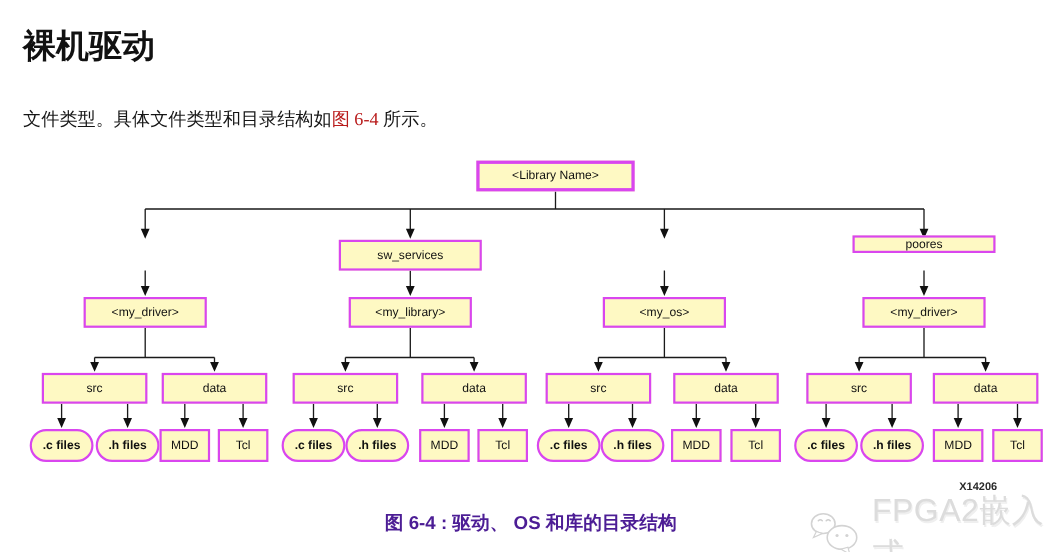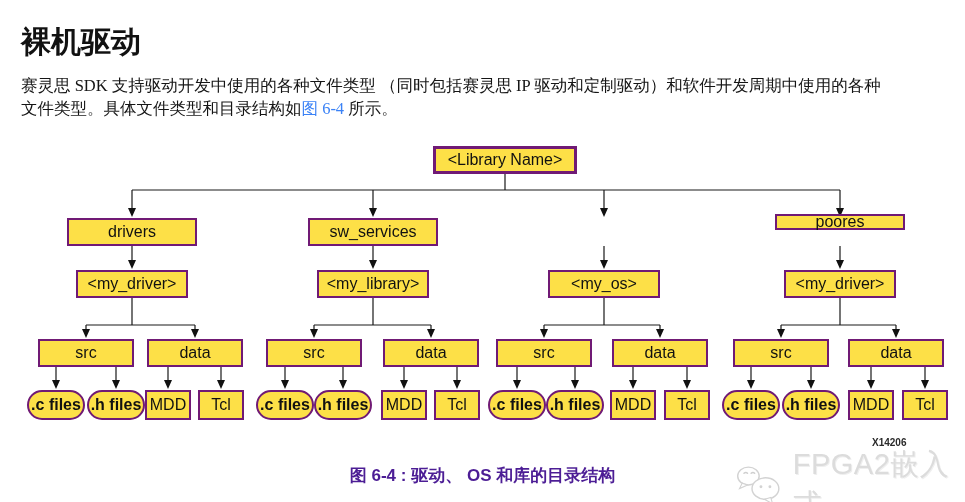--- a/index.html
+++ b/index.html
@@ -9,27 +9,27 @@
   }
   .page-title {
     position:absolute; left:21px; top:2px; font-size:30px; font-weight:700;
     color:#111; font-family:Liberation Mono, monospace;
   }
   .para {
     position:absolute; left:21px; top:57px; width:932px;
     font-family:"Liberation Serif","DejaVu Serif",serif;
     font-size:16.5px; line-height:23px; color:#151515;
   }
-  .figure-link { color:#3b82f6; text-decoration:none; cursor:pointer; }
+  .figure-link { color:#b91c1c; text-decoration:none; cursor:pointer; }
   .diagram { position:absolute; left:0; top:0; width:965px; height:502px; }
   .connectors { position:absolute; left:0; top:0; z-index:0; }
   .node {
-    position:absolute; box-sizing:border-box; background:#fde047;
-    border:2px solid #701a75; display:flex; align-items:center; justify-content:center;
-    font-size:16px; color:#111; z-index:1; white-space:nowrap;
+    position:absolute; box-sizing:border-box; background:#fef9c3;
+    border:2px solid #d946ef; display:flex; align-items:center; justify-content:center;
+    font-size:11px; color:#111; z-index:1; white-space:nowrap;
   }
   .node.root { border-width:3px; }
   .node.stadium { border-radius:15px;font-weight:bold; }
   .fig-id {
     position:absolute; left:872px; top:437px; font-size:10px; font-weight:700;
     color:#2a2a2a; z-index:2;
   }
   .caption {
     position:absolute; left:0; top:464px; width:965px; text-align:center;
     font-size:17px; font-weight:700; color:#4c1d95;
@@ -43,21 +43,21 @@
     font-size:29px; font-weight:400; color:#dcdcdc; letter-spacing:0.5px;
     text-shadow:1px 1px 0 #efefef;
     font-family:"Liberation Sans","DejaVu Sans",sans-serif;
   }
 </style>
 </head>
 <body>
 
 <h1 class="page-title">裸机驱动</h1>
 
-<p class="para"><span>赛灵思 SDK 支持驱动开发中使用的各种文件类型 （同时包括赛灵思 IP 驱动和定制驱动）和软件开发周期中使用的各种</span><br><span>文件类型。具体文件类型和目录结构如</span><a class="figure-link">图 6-4</a><span> 所示。</span></p>
+<p class="para"><br><span>文件类型。具体文件类型和目录结构如</span><a class="figure-link">图 6-4</a><span> 所示。</span></p>
 
 <div class="diagram">
 
   <svg class="connectors" width="965" height="502" viewBox="0 0 965 502">
     <path fill="none" stroke="#1a1a1a" stroke-width="1.2" d="
       M505 174 V190 M132 190 H840
       M132 190 V212 M373 190 V212 M604 190 V212 M840 190 V212
       M132 246 V264 M373 246 V264 M604 246 V264 M840 246 V264
       M132 298 V325 M373 298 V325 M604 298 V325 M840 298 V325
       M86 325 H195 M314 325 H431 M544 325 H660 M781 325 H896
@@ -73,21 +73,20 @@
       M82 329 L90 329 L86 338 Z M191 329 L199 329 L195 338 Z M310 329 L318 329 L314 338 Z M427 329 L435 329 L431 338 Z
       M540 329 L548 329 L544 338 Z M656 329 L664 329 L660 338 Z M777 329 L785 329 L781 338 Z M892 329 L900 329 L896 338 Z
       M52 380 L60 380 L56 389 Z M112 380 L120 380 L116 389 Z M164 380 L172 380 L168 389 Z M217 380 L225 380 L221 389 Z
       M281 380 L289 380 L285 389 Z M339 380 L347 380 L343 389 Z M400 380 L408 380 L404 389 Z M453 380 L461 380 L457 389 Z
       M513 380 L521 380 L517 389 Z M571 380 L579 380 L575 389 Z M629 380 L637 380 L633 389 Z M683 380 L691 380 L687 389 Z
       M747 380 L755 380 L751 389 Z M807 380 L815 380 L811 389 Z M867 380 L875 380 L871 389 Z M921 380 L929 380 L925 389 Z"></path>
   </svg>
 
   <div class="node root" style="left:433px;top:146px;width:144px;height:28px">&lt;Library Name&gt;</div>
 
-  <div class="node" style="left:67px;top:218px;width:130px;height:28px">drivers</div>
   <div class="node" style="left:76px;top:270px;width:112px;height:28px">&lt;my_driver&gt;</div>
   <div class="node" style="left:38px;top:339px;width:96px;height:28px">src</div>
   <div class="node" style="left:147px;top:339px;width:96px;height:28px">data</div>
   <div class="node stadium" style="left:27px;top:390px;width:58px;height:30px">.c files</div>
   <div class="node stadium" style="left:87px;top:390px;width:58px;height:30px">.h files</div>
   <div class="node" style="left:145px;top:390px;width:46px;height:30px">MDD</div>
   <div class="node" style="left:198px;top:390px;width:46px;height:30px">Tcl</div>
 
   <div class="node" style="left:308px;top:218px;width:130px;height:28px">sw_services</div>
   <div class="node" style="left:317px;top:270px;width:112px;height:28px">&lt;my_library&gt;</div>

